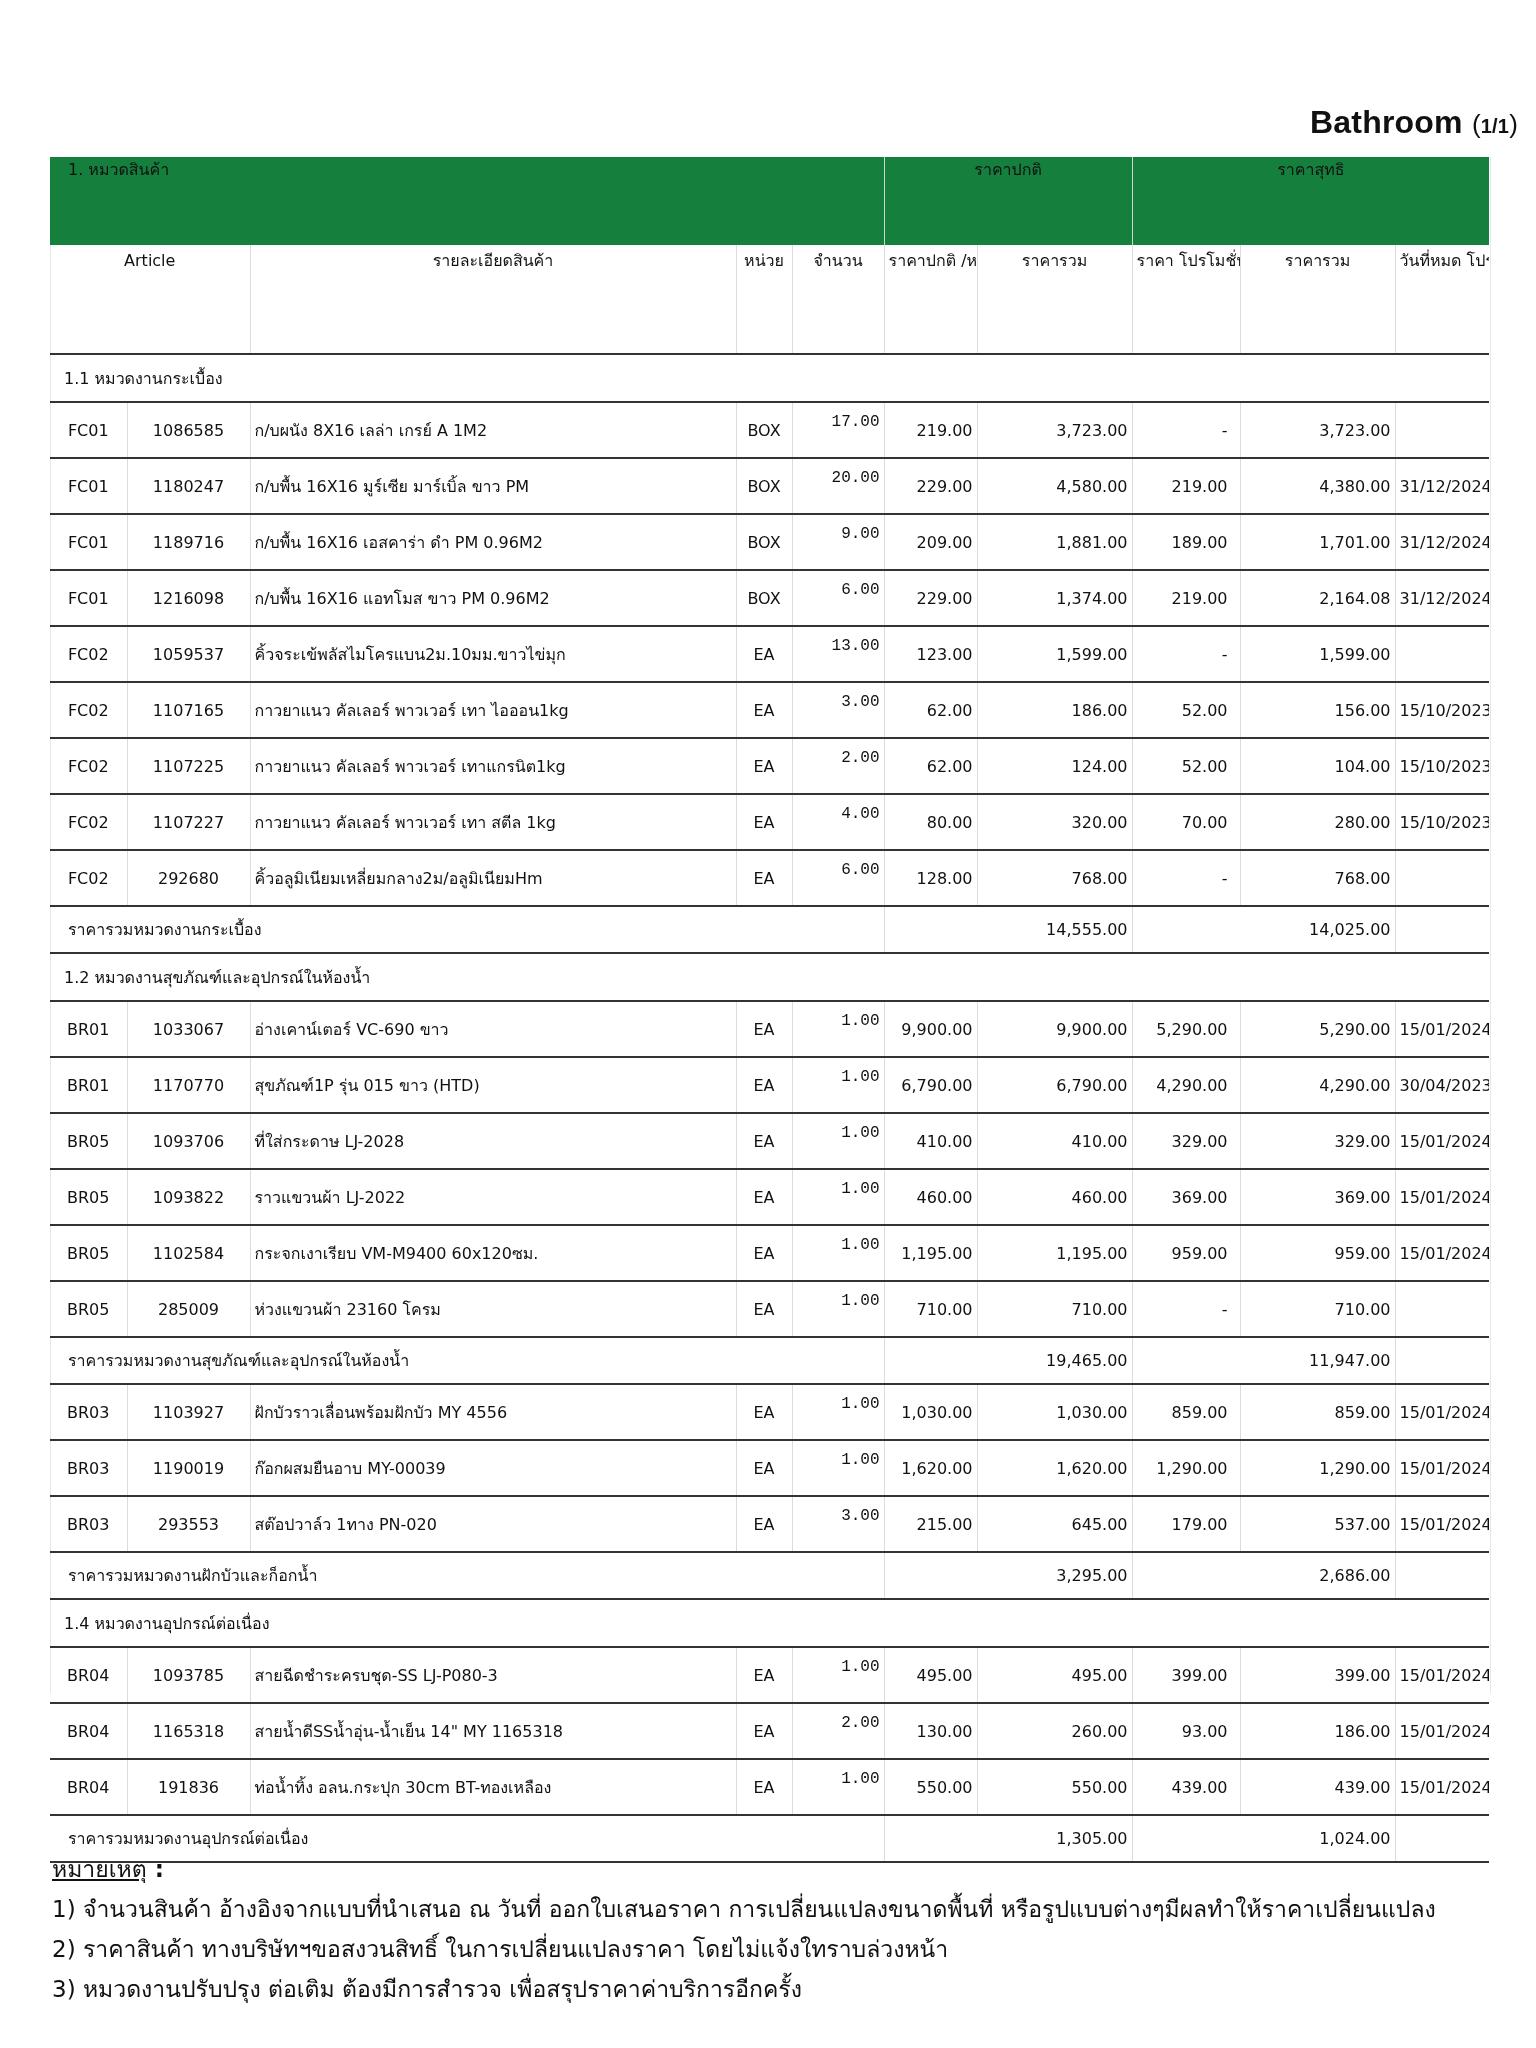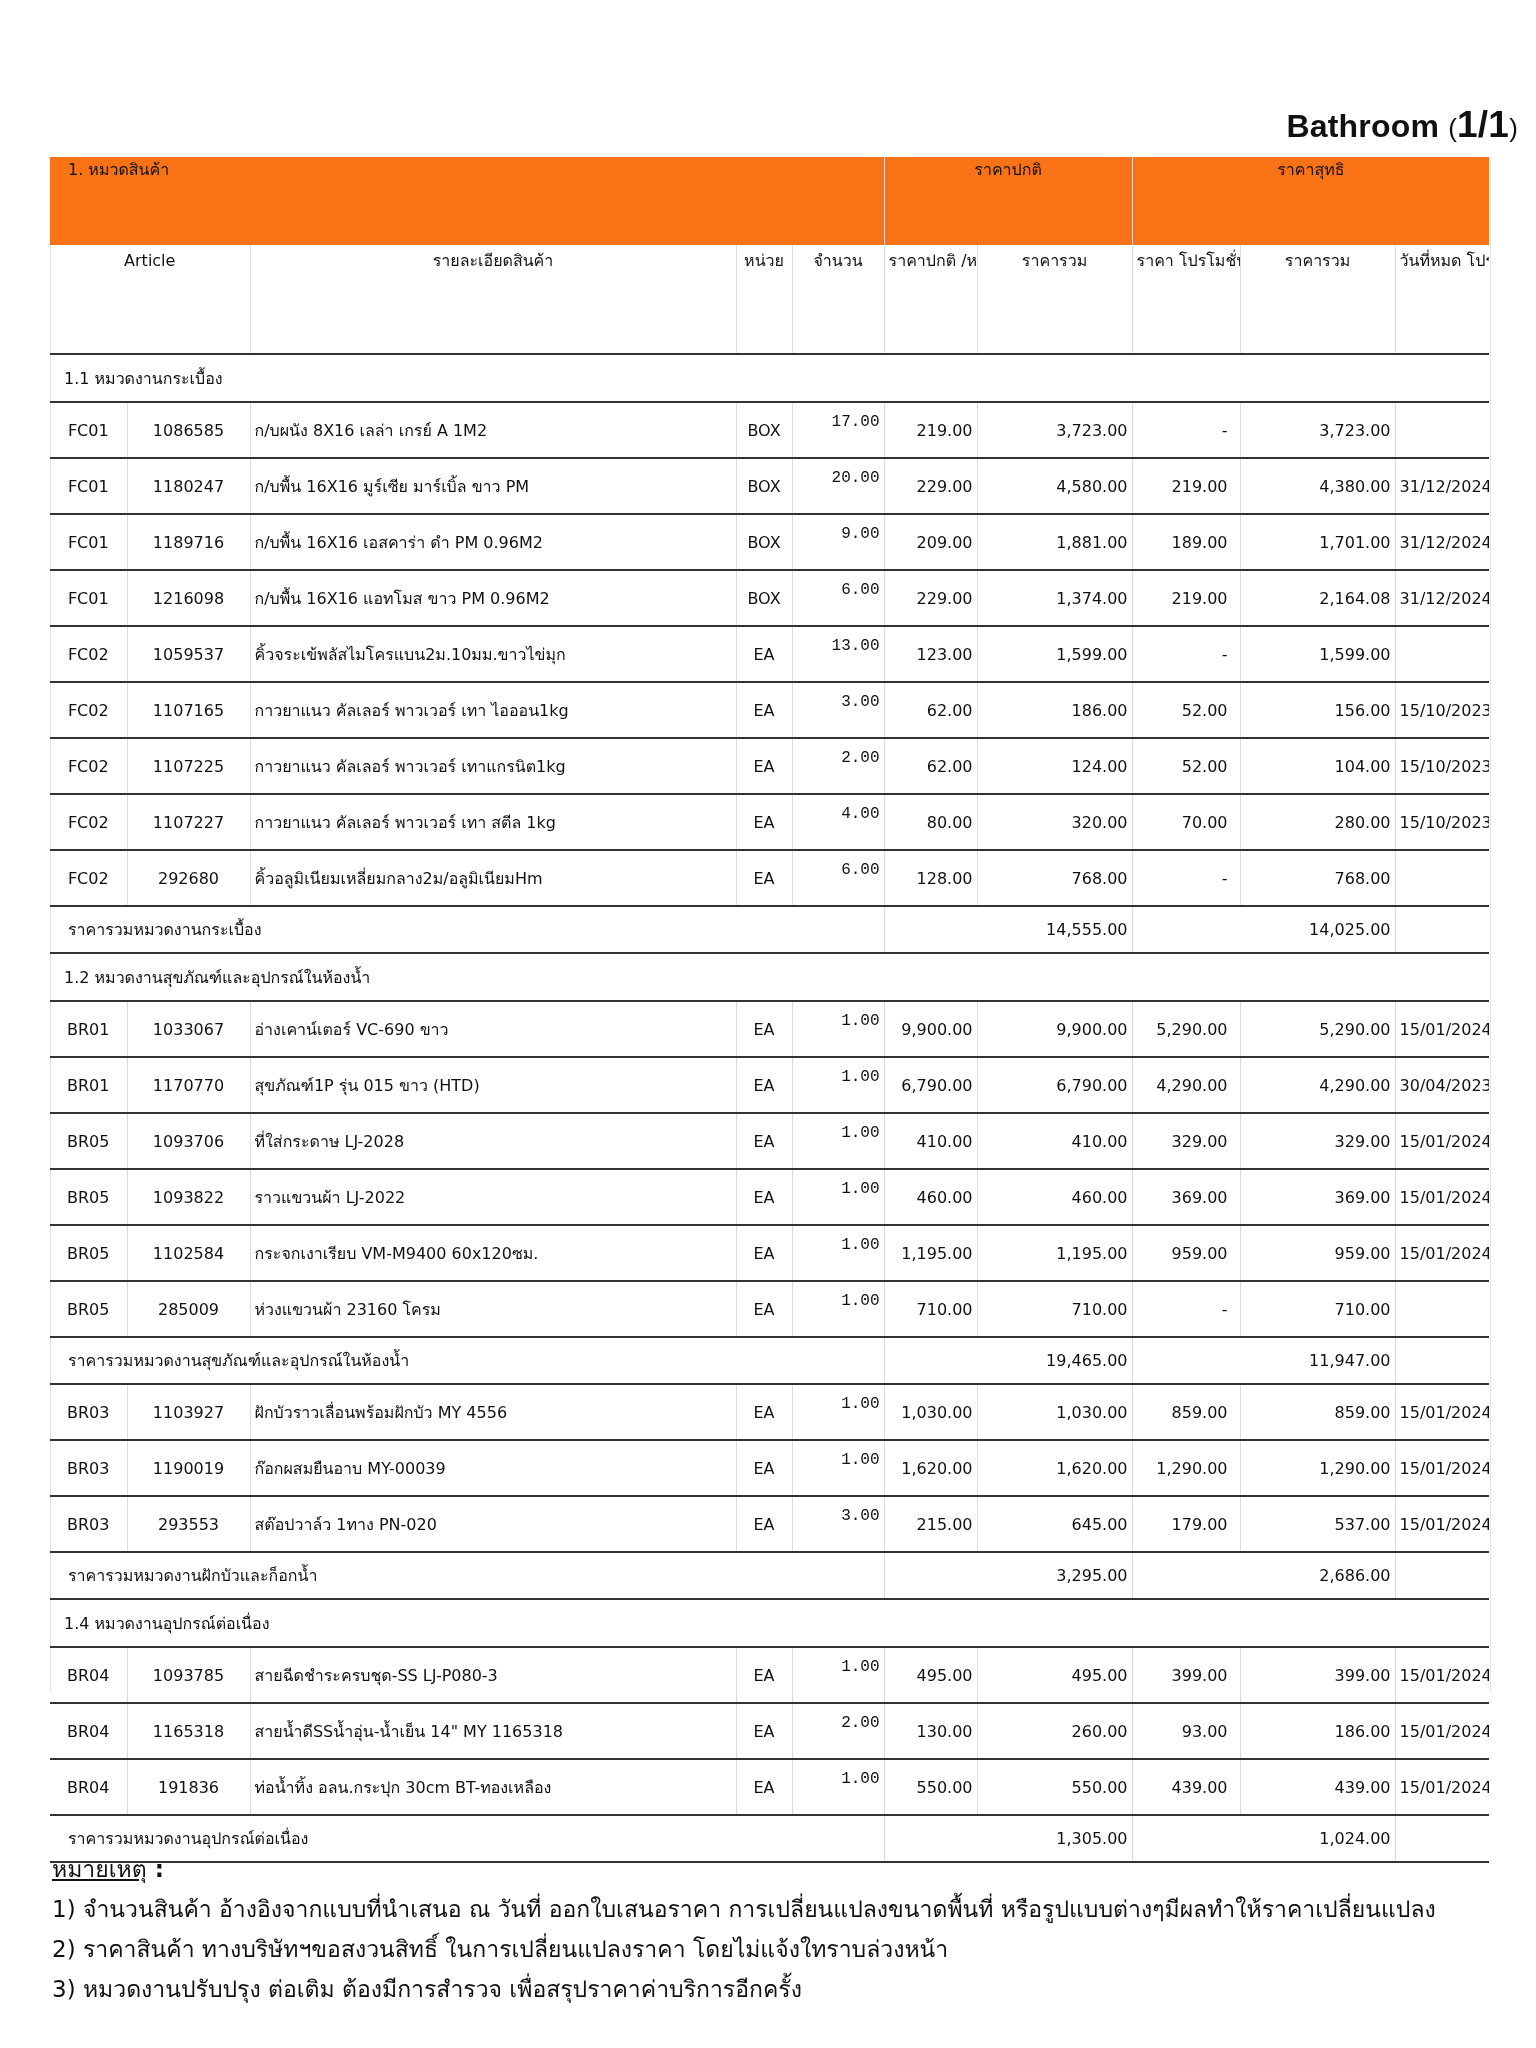--- a/index.html
+++ b/index.html
@@ -1,21 +1,21 @@
 <!DOCTYPE html>
 <html><head>
 <meta charset="utf-8">
 <style>
   html, body { margin:0; padding:0; background:#ffffff; }
   body { width:1536px; height:2048px; position:relative; font-family:"DejaVu Sans", sans-serif; color:#111; overflow:hidden; }
   .title { position:absolute; right:18px; top:104px; font-family:"Liberation Sans", sans-serif; font-weight:bold; font-size:32px; letter-spacing:0.2px; }
   .title .paren { font-weight:normal; font-size:26px; }
   table.quote { position:absolute; left:50px; top:157px; width:1439px; border-collapse:collapse; table-layout:fixed; font-size:16px; }
   table.quote td, table.quote th { padding:0 4px; overflow:hidden; white-space:nowrap; font-weight:normal; }
-  .grp th { background:#f97316; height:88px; vertical-align:top; padding-top:8px; border-left:1px solid #d4d4d4; text-align:center; }
+  .grp th { background:#15803d; height:88px; vertical-align:top; padding-top:8px; border-left:1px solid #d4d4d4; text-align:center; }
   .grp th.first { text-align:left; padding-left:18px; border-left:none; }
   .hdr th { height:108px; vertical-align:top; padding-top:10px; text-align:center; line-height:32px; border-left:1px solid #dcdcdc; border-bottom:2px solid #333; white-space:normal;margin-top:12px; }
   .hdr th.c-art { border-left:none; }
   tr.sec td { height:46px; padding-left:14px; border-bottom:2px solid #333; text-align:left; }
   tr.item td { height:44px; border-bottom:2px solid #333; border-left:1px solid #dcdcdc; vertical-align:middle; }
   tr.item td:first-child { border-left:none; }
   tr.sub td { height:45px; border-bottom:2px solid #333; border-left:1px solid #dcdcdc; }
   tr.sub td:first-child { border-left:none; padding-left:18px; }
   .ctr { text-align:center; }
   .rt { text-align:right; }
@@ -24,21 +24,21 @@
   .frame { position:absolute; left:50px; top:157px; width:1439px; height:1536px; border-left:1px solid #e6e6e6; border-right:1px solid #e6e6e6; pointer-events:none; }
   .notes { position:absolute; left:52px; top:1849px; font-family:"DejaVu Sans", sans-serif; font-size:23px; line-height:40px; }
   .notes .head { text-decoration:underline; }
   .notes .colon { font-weight:bold; }
 </style>
 </head>
 <body>
 
 <div class="title">
   <span>Bathroom</span>
-  <span class="paren">(<b style="font-size:37px;">1/1</b>)</span>
+  <span class="paren">(<b style="font-size:20px;">1/1</b>)</span>
 </div>
 
 <div class="frame"></div>
 
 <table class="quote">
   <colgroup>
     <col style="width:77px">
       <col style="width:123px">
       <col style="width:486px">
       <col style="width:56px">

